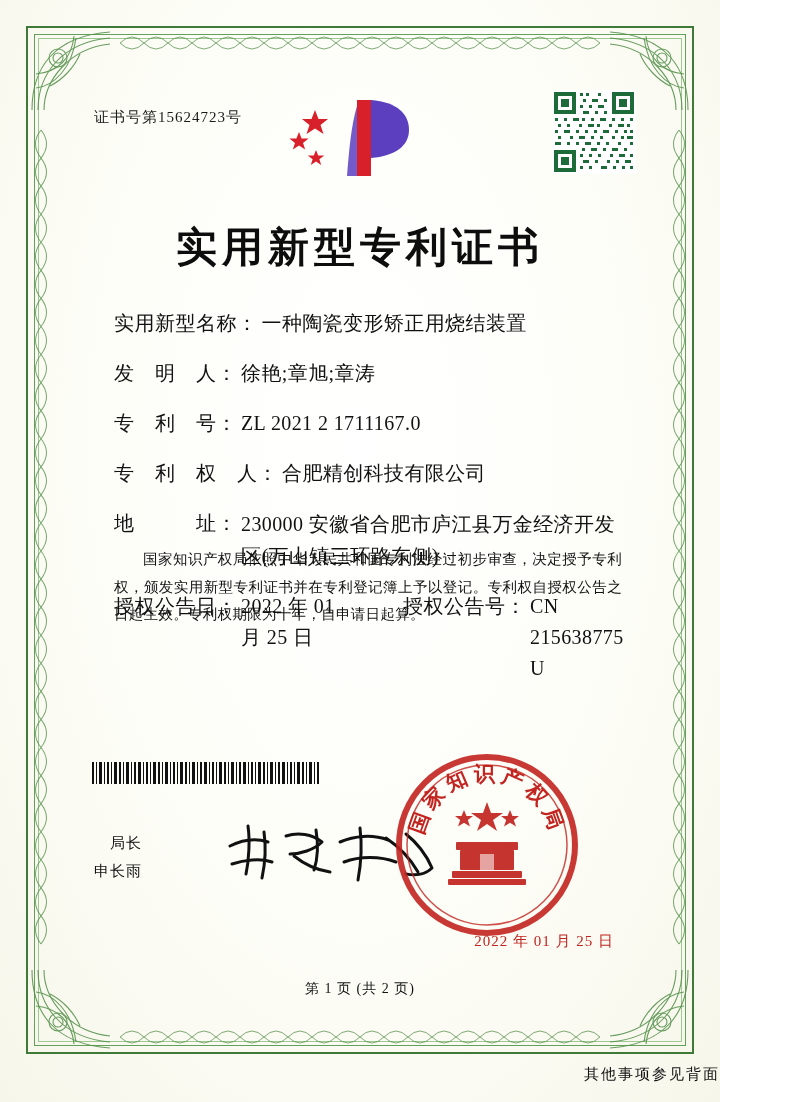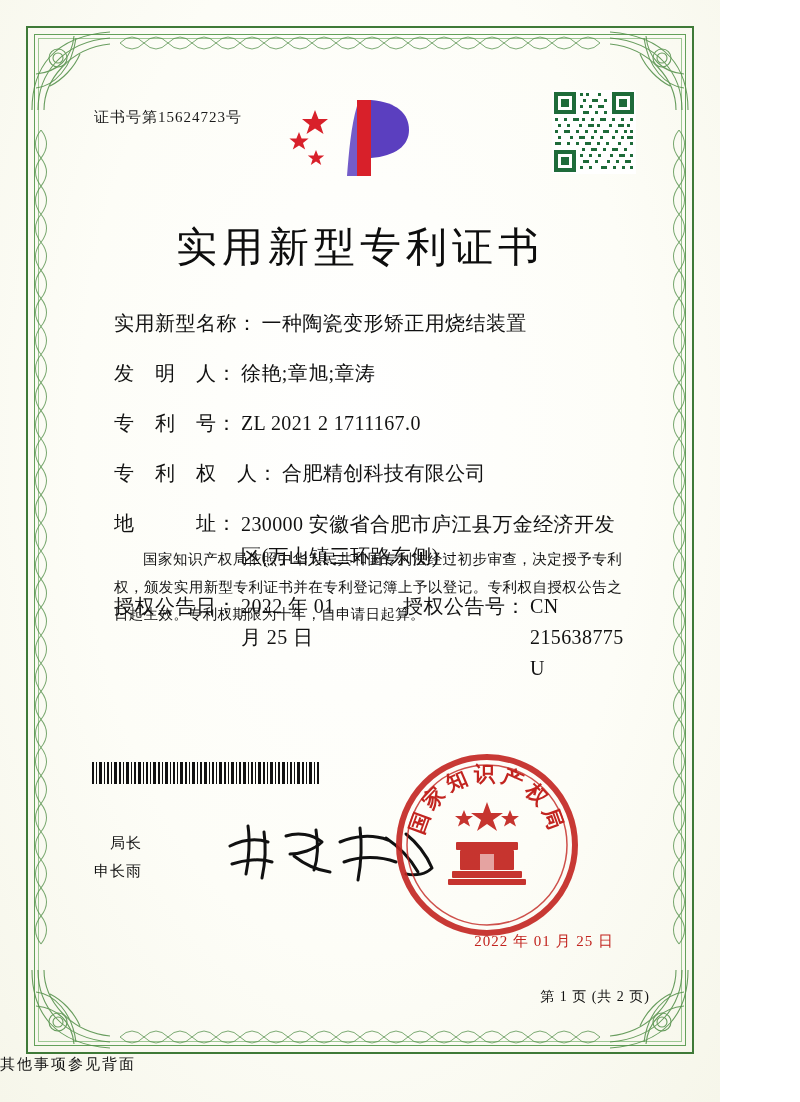--- a/index.html
+++ b/index.html
@@ -120,21 +120,21 @@
     height: 84px;
   }
 
   .title {
     position: absolute;
     left: 0;
     right: 0;
     top: 150px;
     text-align: center;
     font-size: 41px;
-    font-weight: normal;
+    font-weight: bold;
     letter-spacing: 5px;
     color: #0d0d0d;
     font-family: "DejaVu Serif", "Liberation Serif", serif;
   }
 
   .fields {
     position: absolute;
     left: 44px;
     right: 20px;
     top: 238px;
@@ -222,33 +222,33 @@
     font-size: 15px;
     color: #c2241f;
     letter-spacing: 1px;
     white-space: nowrap;
   }
 
   .page-num {
     position: absolute;
     left: 0;
     right: 0;
-    bottom: 16px;
-    text-align: right;
+    bottom: 24px;
+    text-align: center;
     font-size: 14px;
     color: #111;
     letter-spacing: 1px;
   }
 
   .footer-note {
     position: absolute;
     left: 0;
     right: 0;
-    bottom: 28px;
-    text-align: left;
+    bottom: 18px;
+    text-align: right;
     font-size: 15px;
     color: #111;
     letter-spacing: 2px;
   }
 </style>
 </head>
 <body>
 
 <div class="page">
 

